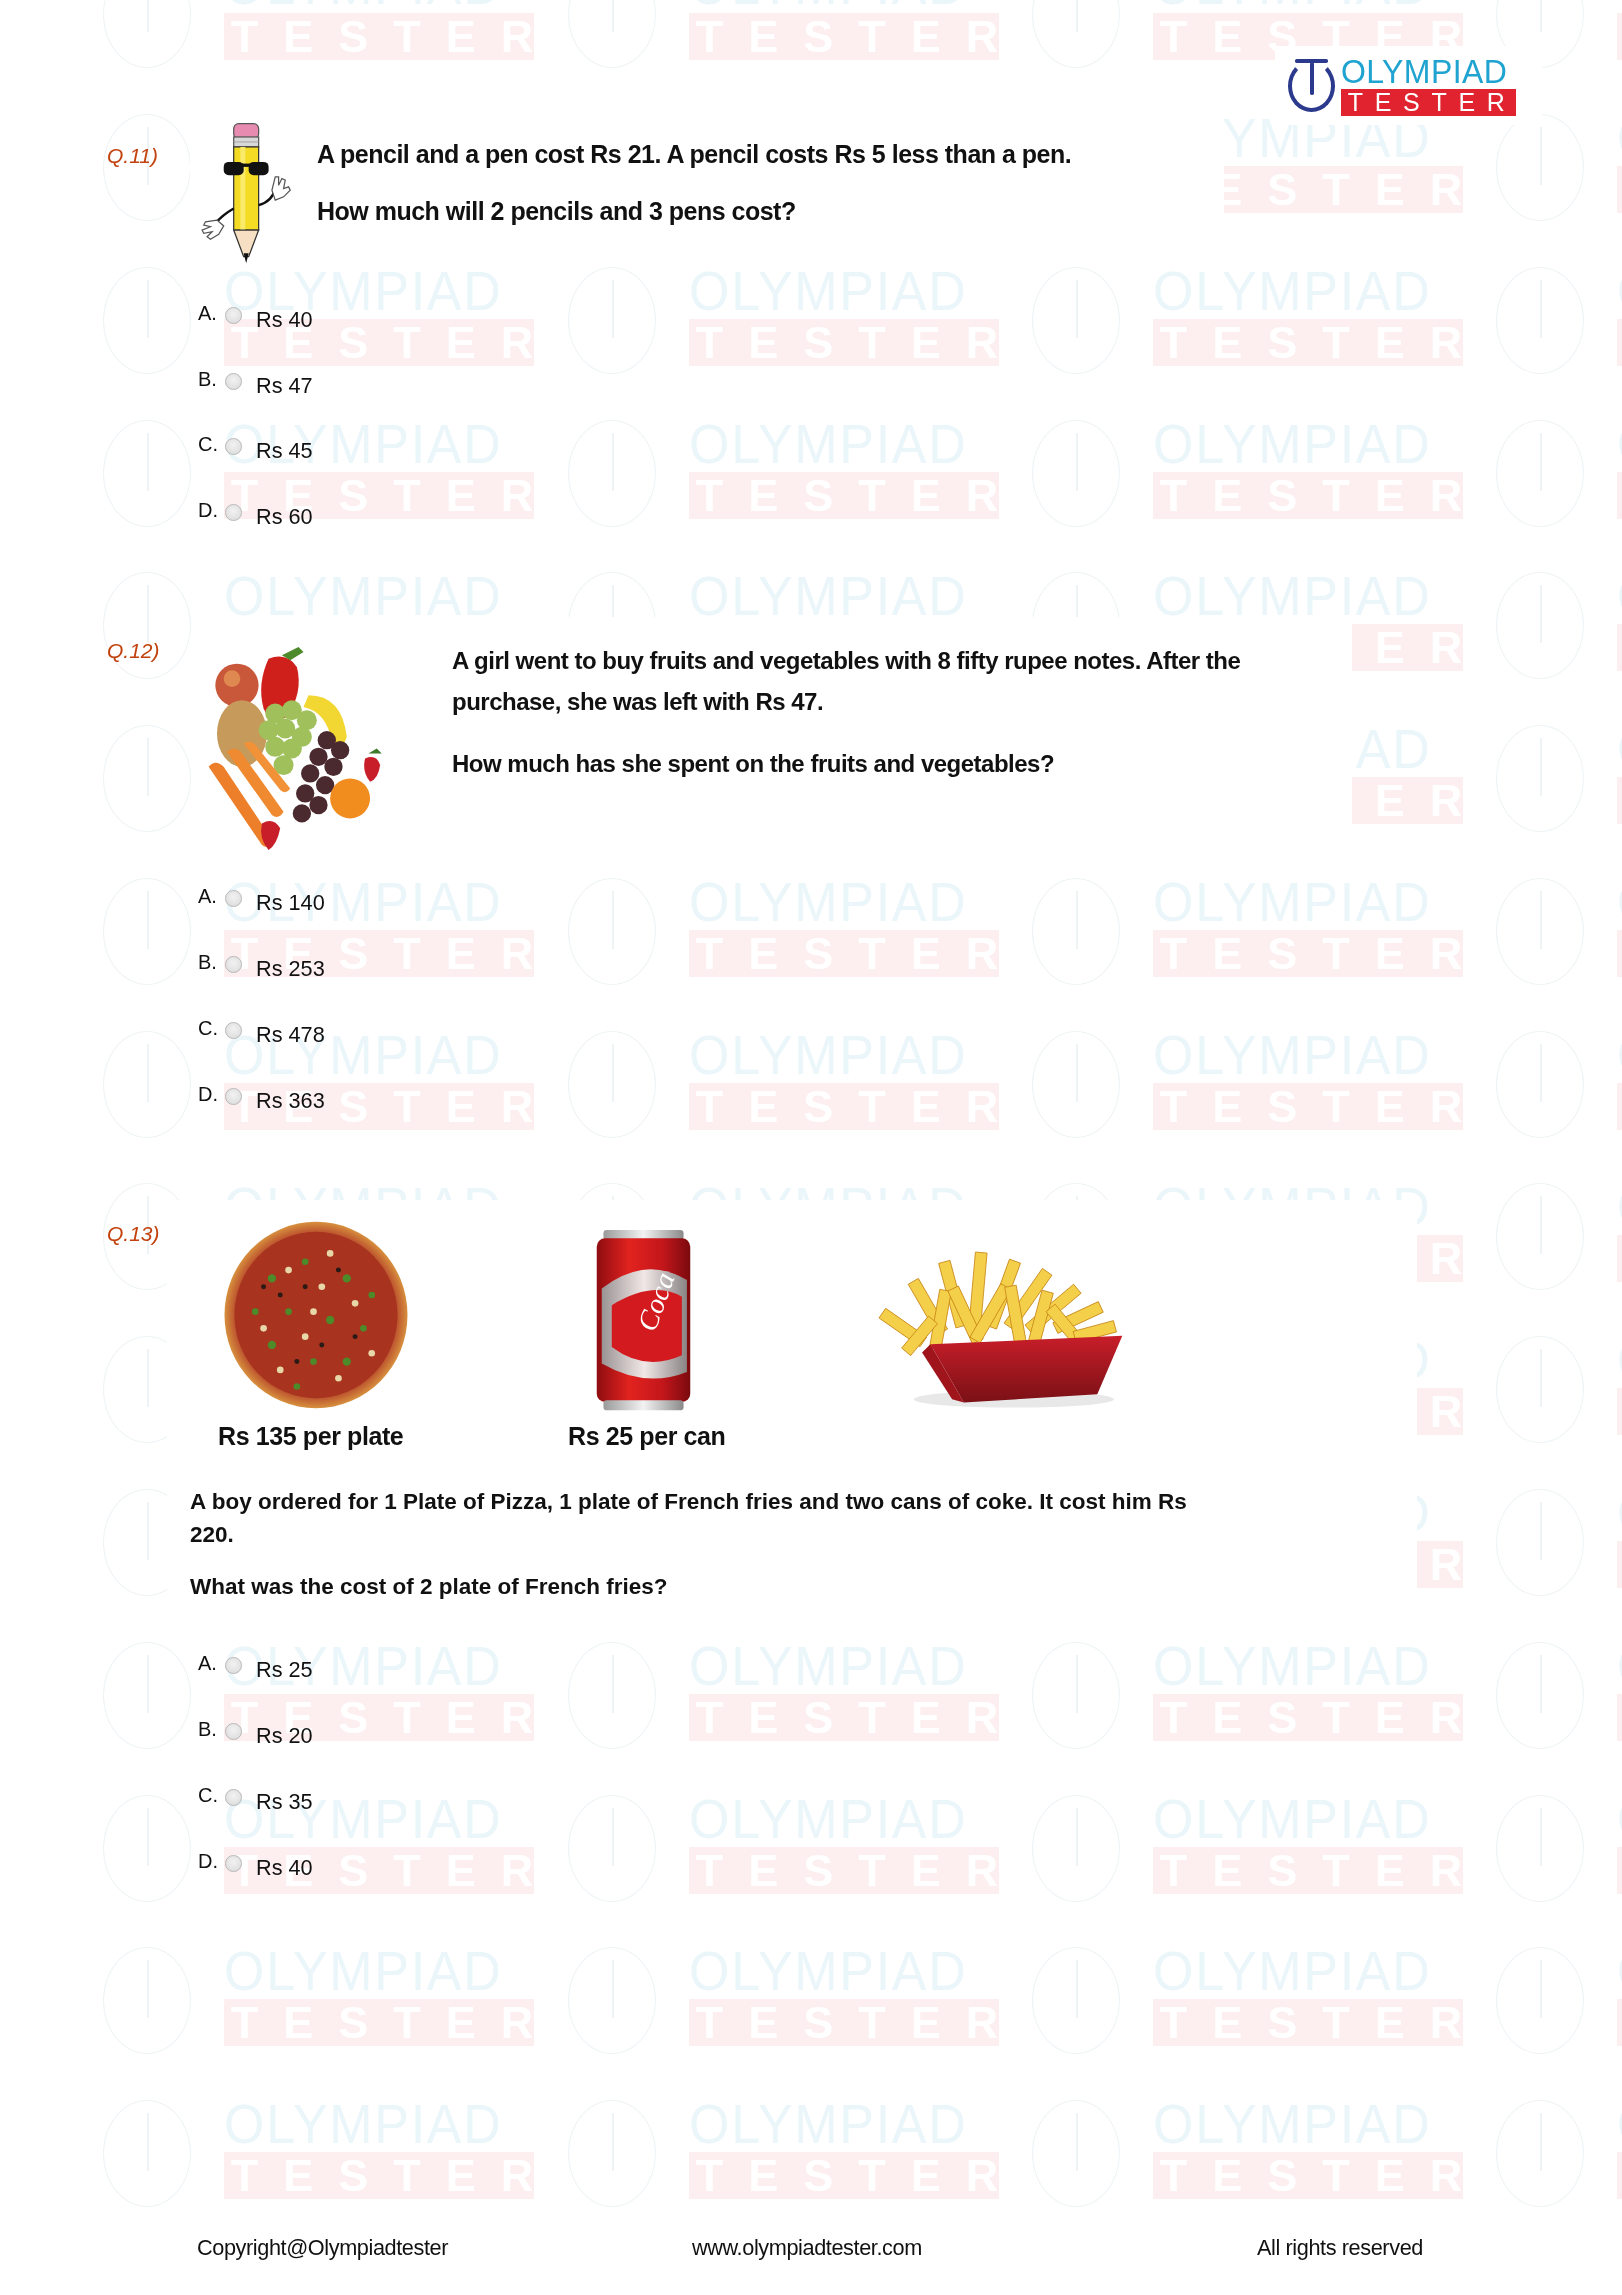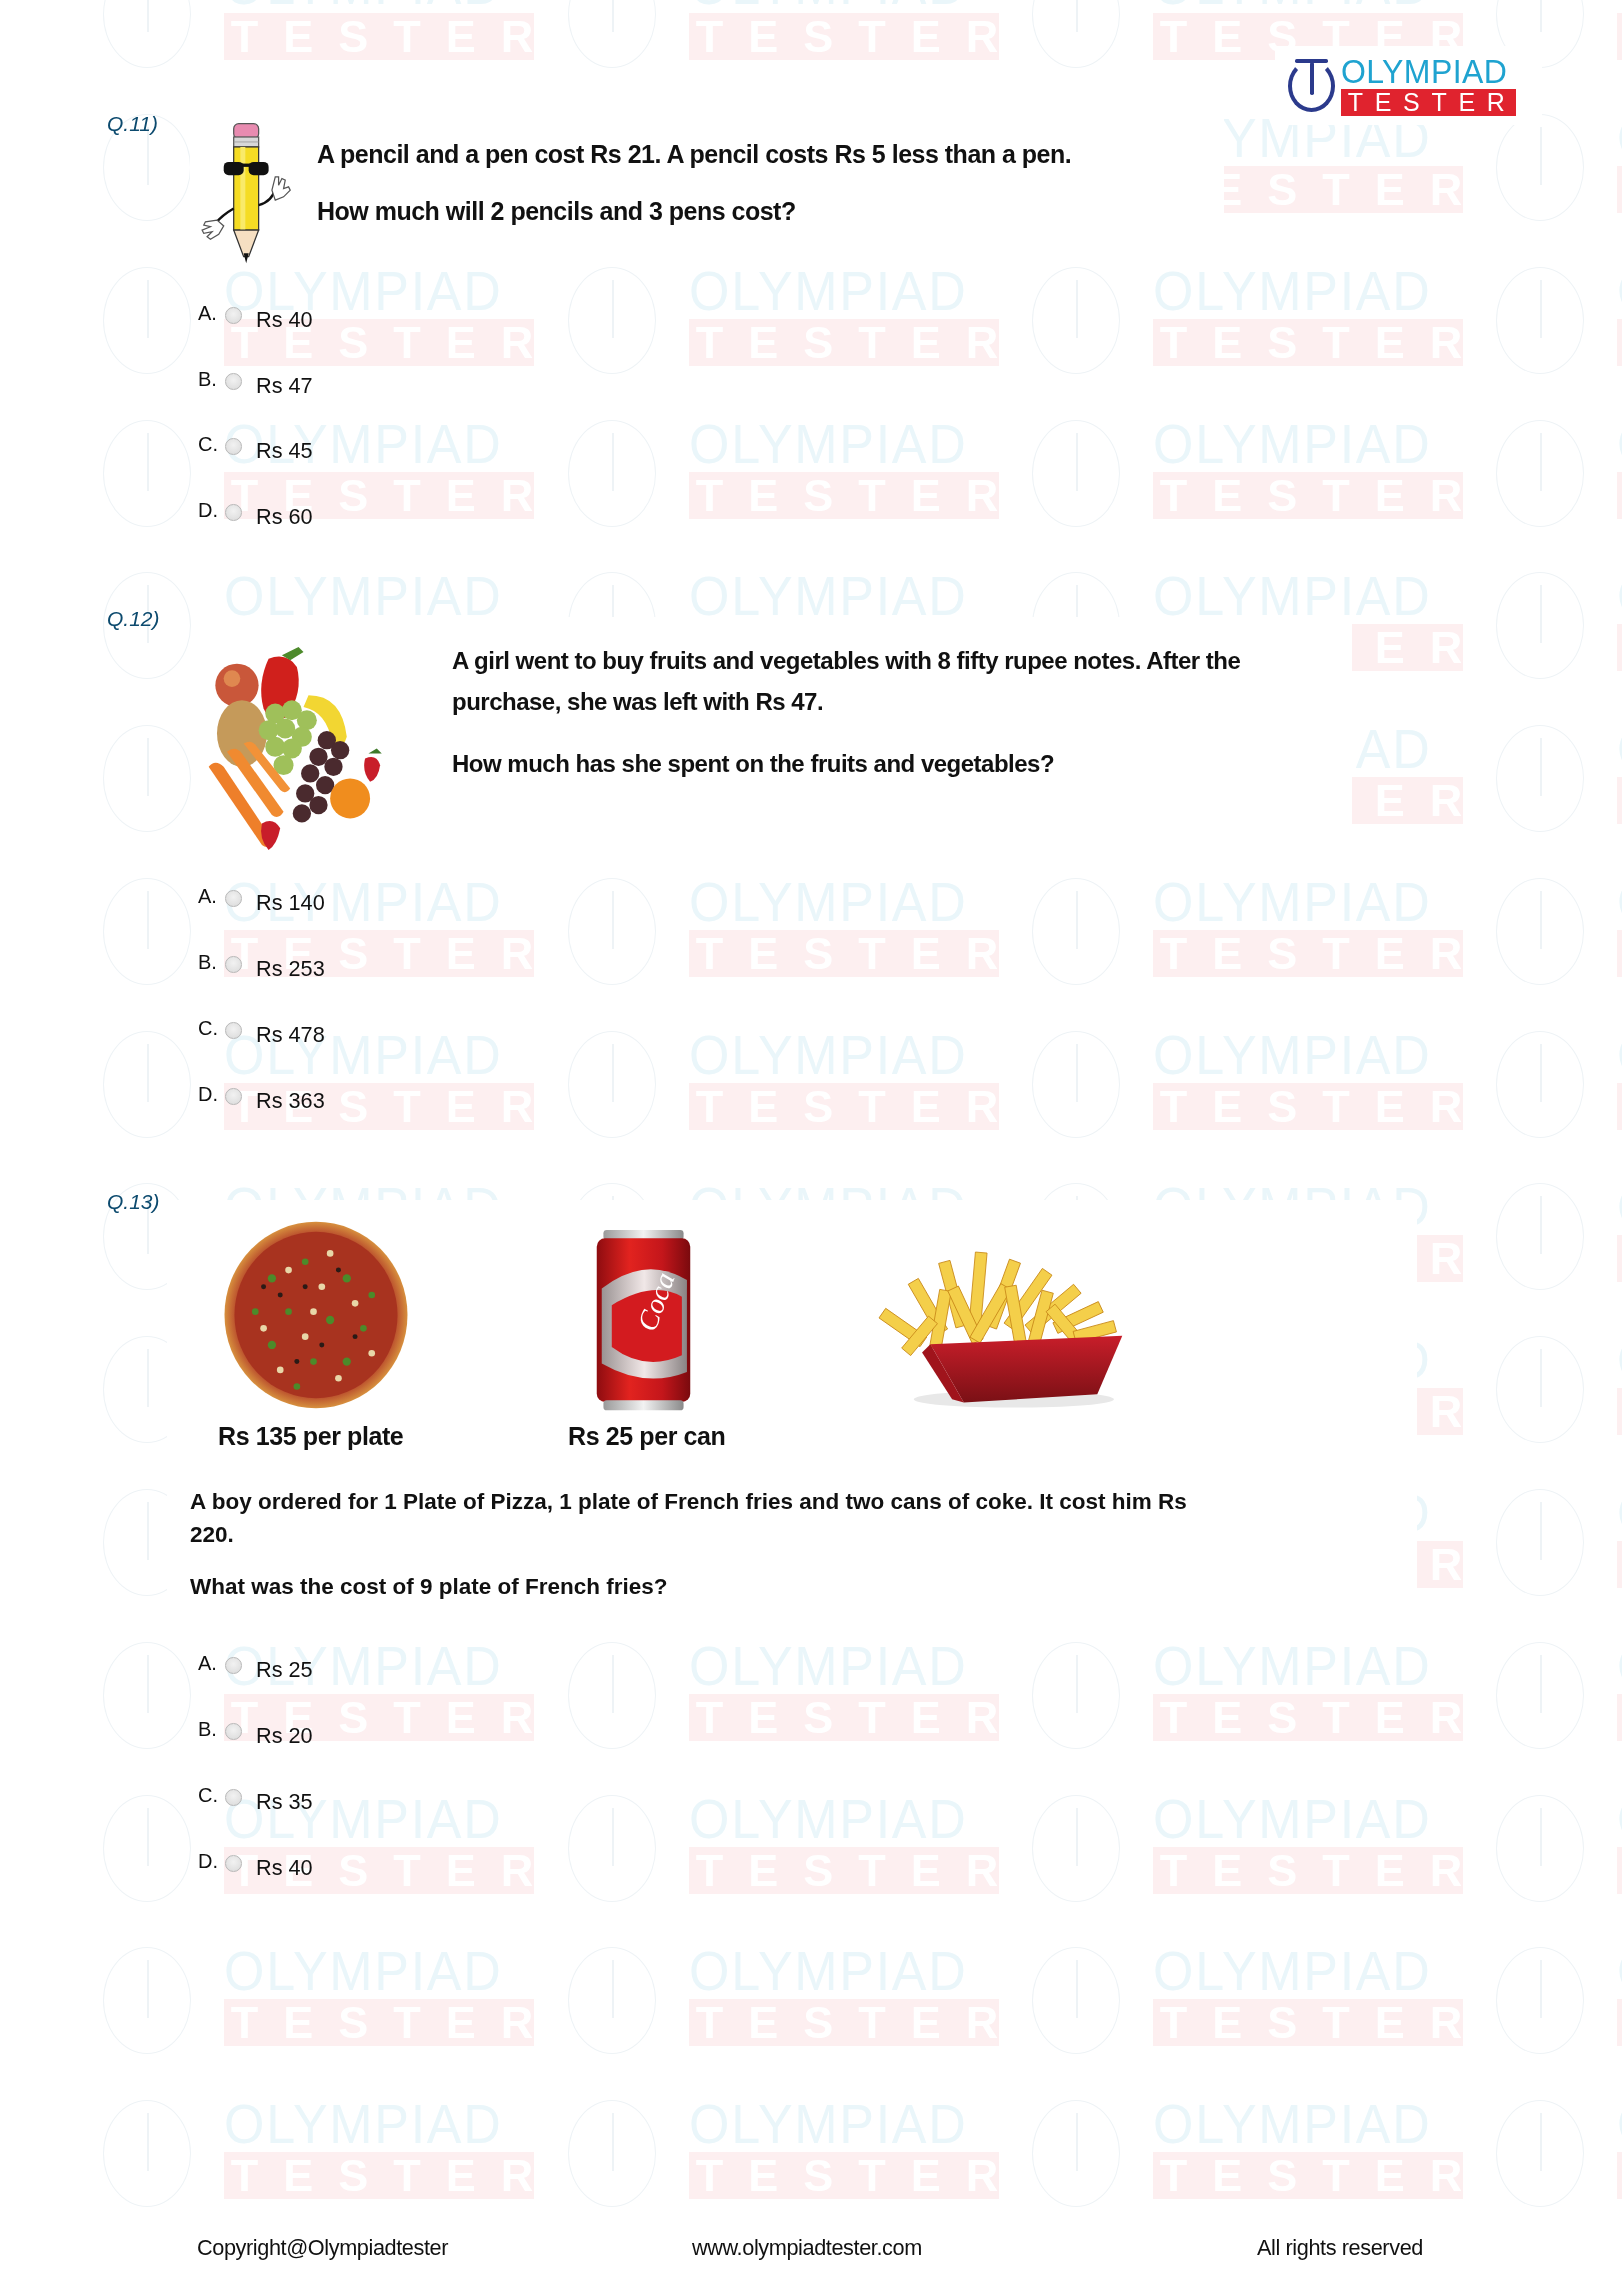--- a/index.html
+++ b/index.html
@@ -19,21 +19,21 @@
 
   
   .logo { position: absolute; left: 1288px; top: 57px; width: 242px; height: 62px; z-index: 3; }
   .logo-circle { position: absolute; left: 0; top: 3.3px; width: 47px; height: 52px; border: 4.2px solid #2b3a8c; border-radius: 50%; box-sizing: border-box; border-top-color: transparent; transform: rotate(0deg); }
   .logo-circle-top { position: absolute; left: 6.7px; top: 1.7px; width: 33px; height: 4.2px; background: #2b3a8c; border-radius: 1.7px; }
   .logo-stem { position: absolute; left: 21.7px; top: 5px; width: 4.2px; height: 33px; background: #2b3a8c; border-radius: 1.7px; }
   .logo-olympiad { position: absolute; left: 53px; top: -1.7px; font-size: 32px; line-height: 32px; color: #1fa3d0; letter-spacing: 0.4px; transform: scaleY(1.05); white-space: nowrap; }
   .logo-tester { position: absolute; left: 53px; top: 32px; width: 175px; height: 27px; background: #e0232e; color: #fff; font-size: 25px; line-height: 27px; letter-spacing: 11.7px; text-indent: 6.7px; white-space: nowrap; overflow: hidden; }
 
   
-  .q-num { position: absolute; font-style: italic; font-size: 21px; color: #0c4a6e; z-index: 3; }
+  .q-num { position: absolute; font-style: italic; font-size: 21px; color: #c2410c; z-index: 3; margin-top: 32px; }
   .q-text { position: absolute; font-family: "Liberation Sans", sans-serif; font-weight: bold; color: #111; z-index: 3; white-space: nowrap; }
   .q11-text { font-size: 25px; letter-spacing: -0.5px; }
   .q12-text { font-size: 24px; letter-spacing: -0.5px; }
   .q13-text { font-size: 22.5px; letter-spacing: 0px; }
   .cap { position: absolute; font-weight: bold; font-size: 25px; letter-spacing: -0.4px; color: #111; z-index: 3; white-space: nowrap; }
 
   .option { position: absolute; left: 198px; height: 37px; z-index: 3; display: block; }
   .opt-letter { position: absolute; left: 0; top: 0; font-size: 20px; color: #111; }
   .opt-radio { position: absolute; left: 27px; top: 5px; width: 16.7px; height: 16.7px; border-radius: 50%; border: 1.7px solid #b8b8b8; background: radial-gradient(circle at 50% 40%, #f2f2f2, #d9d9d9); box-sizing: border-box; cursor: pointer; }
   .opt-label { position: absolute; left: 58px; top: 5px; font-size: 21.7px; color: #111; white-space: nowrap; }
@@ -584,21 +584,21 @@
     <rect x="225" y="70" width="14" height="56" transform="rotate(-40 232 98)"></rect>
     <rect x="50" y="85" width="14" height="50" transform="rotate(40 57 110)"></rect>
     <rect x="260" y="80" width="14" height="50" transform="rotate(75 267 105)"></rect>
   </g>
   <polygon points="70,120 300,110 270,180 110,190" fill="url(#box)"></polygon>
   <polygon points="70,120 110,190 96,186 60,130" fill="#a0141c"></polygon>
 </svg>
 
 <div class="q-text q13-text" style="left:190px; top:1489px;">A boy ordered for 1 Plate of Pizza,  1 plate of French fries and two cans of coke. It cost him Rs</div>
 <div class="q-text q13-text" style="left:190px; top:1522px;">220.</div>
-<div class="q-text q13-text" style="left:190px; top:1574px;">What was the cost of 9 plate of French fries?</div>
+<div class="q-text q13-text" style="left:190px; top:1574px;">What was the cost of 2 plate of French fries?</div>
 
 <label class="option" style="top:1652px;">
   <span class="opt-letter">A.</span>
   <span class="opt-radio"></span>
   <span class="opt-label">Rs 25</span>
 </label>
 <label class="option" style="top:1718px;">
   <span class="opt-letter">B.</span>
   <span class="opt-radio"></span>
   <span class="opt-label">Rs 20</span>

